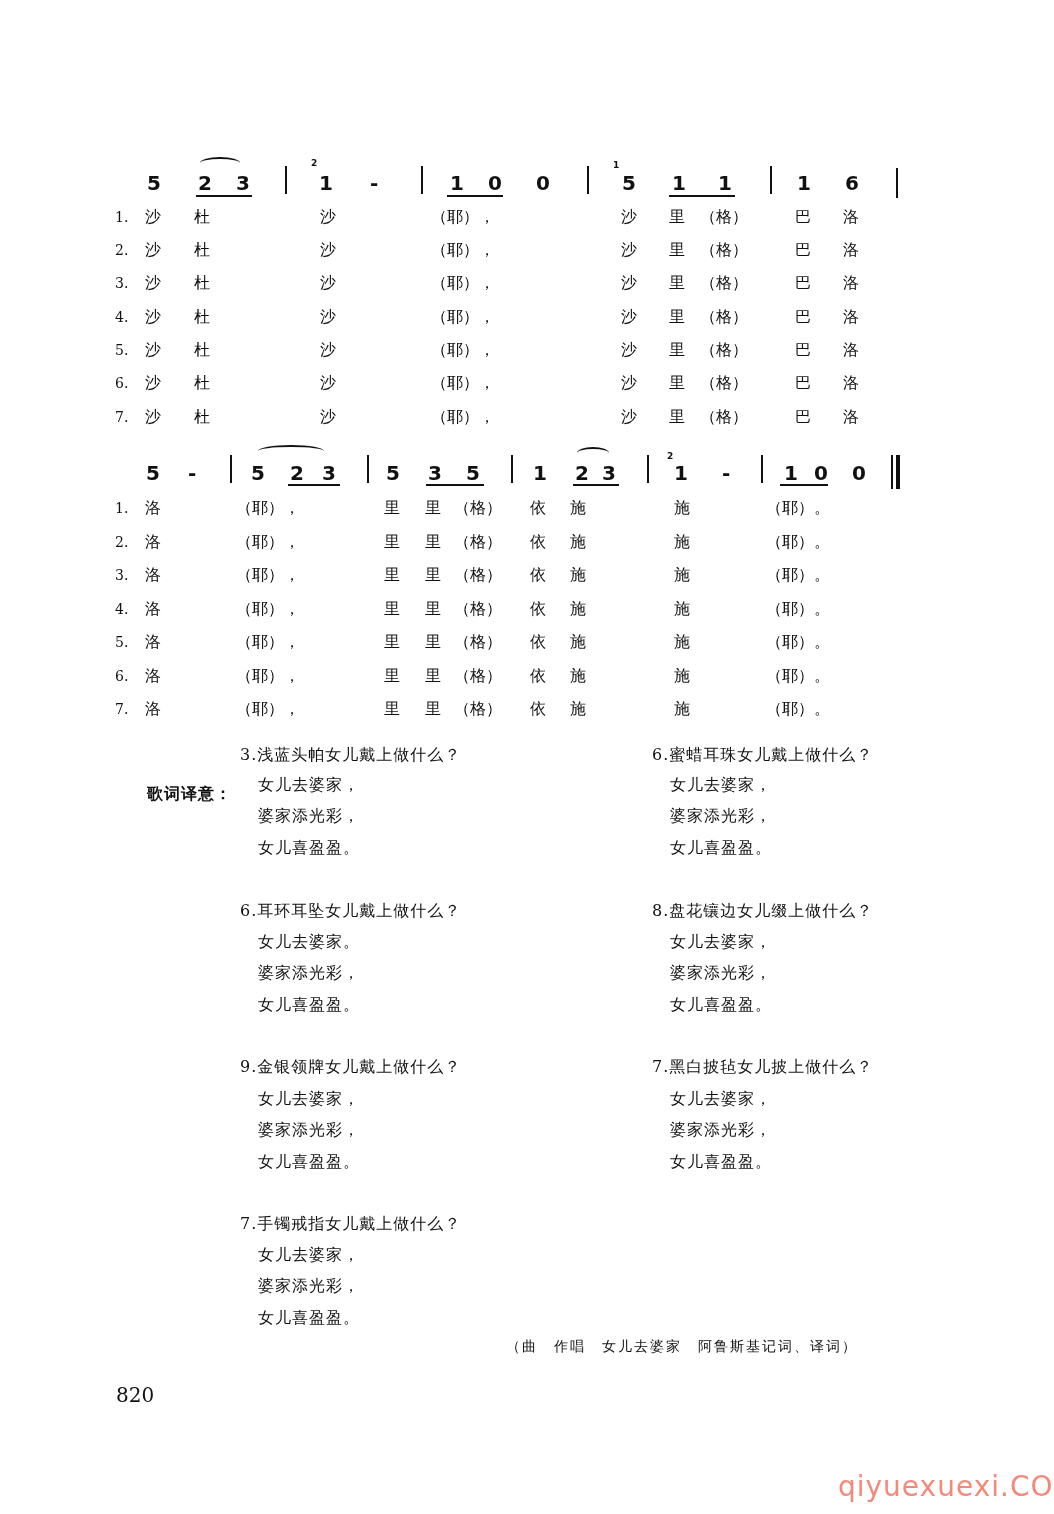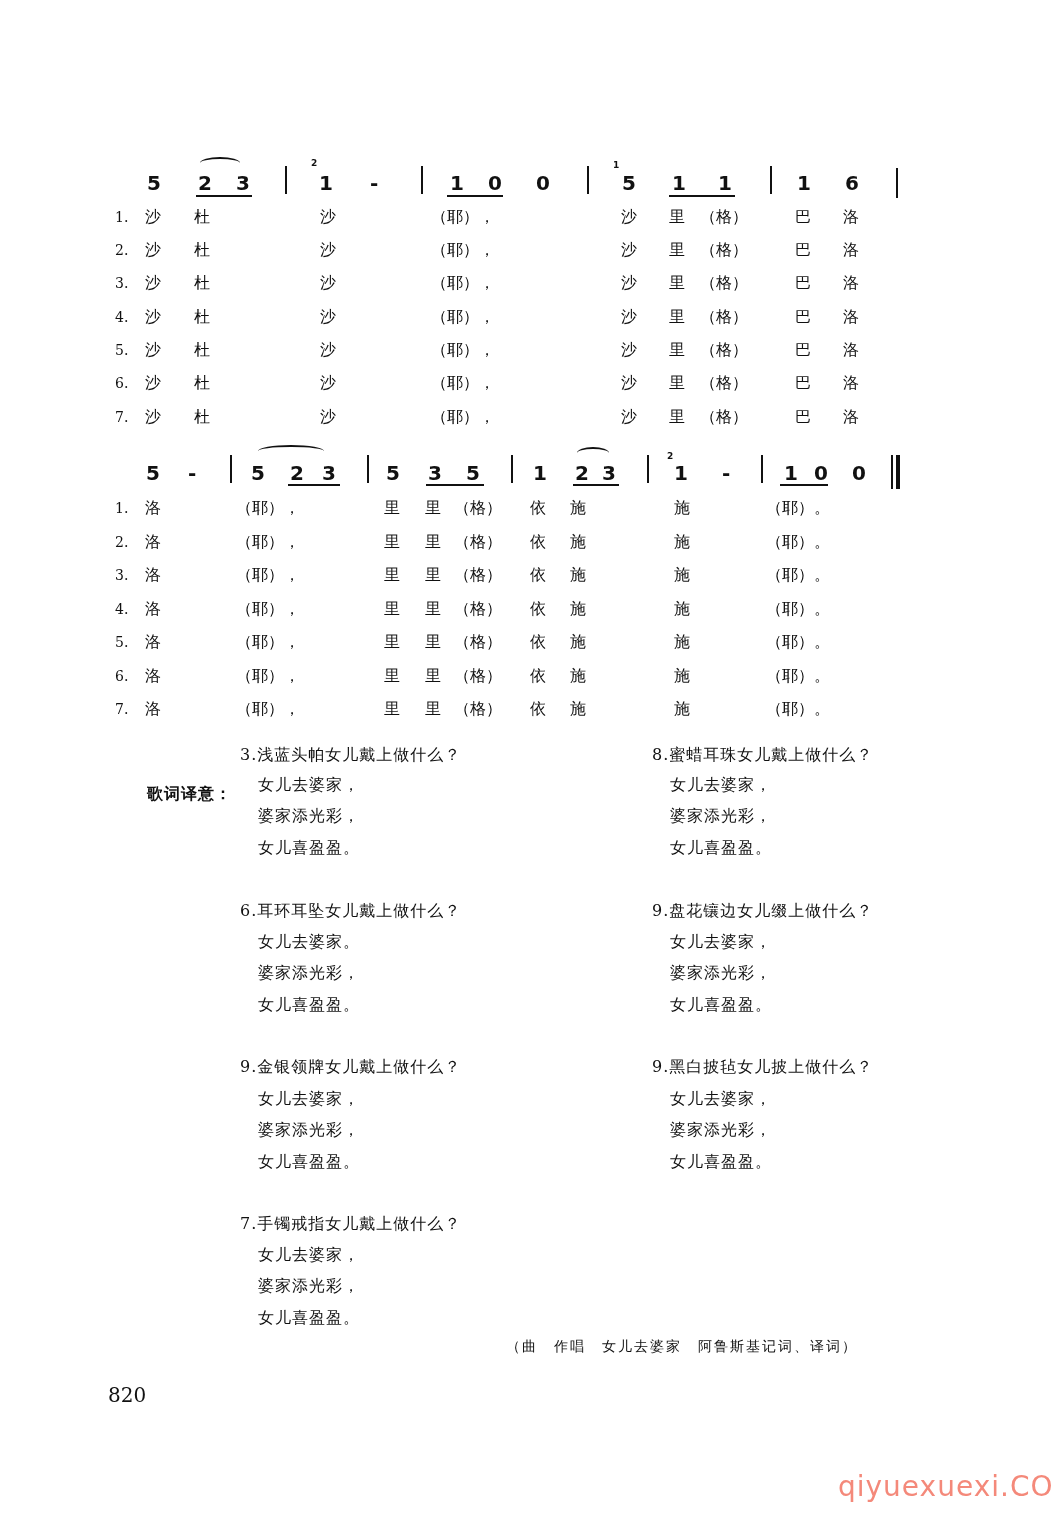--- a/index.html
+++ b/index.html
@@ -277,34 +277,34 @@
     <span class="tl" style="left:258px;top:1120px">婆家添光彩，</span>
     <span class="tl" style="left:258px;top:1152px">女儿喜盈盈。</span>
   </div>
   <div>
     <span class="tl" style="left:240px;top:1214px">7.手镯戒指女儿戴上做什么？</span>
     <span class="tl" style="left:258px;top:1245px">女儿去婆家，</span>
     <span class="tl" style="left:258px;top:1276px">婆家添光彩，</span>
     <span class="tl" style="left:258px;top:1308px">女儿喜盈盈。</span>
   </div>
   <div>
-    <span class="tl" style="left:652px;top:745px">8.蜜蜡耳珠女儿戴上做什么？</span>
+    <span class="tl" style="left:652px;top:745px">6.蜜蜡耳珠女儿戴上做什么？</span>
     <span class="tl" style="left:670px;top:775px">女儿去婆家，</span>
     <span class="tl" style="left:670px;top:806px">婆家添光彩，</span>
     <span class="tl" style="left:670px;top:838px">女儿喜盈盈。</span>
   </div>
   <div>
-    <span class="tl" style="left:652px;top:901px">9.盘花镶边女儿缀上做什么？</span>
+    <span class="tl" style="left:652px;top:901px">8.盘花镶边女儿缀上做什么？</span>
     <span class="tl" style="left:670px;top:932px">女儿去婆家，</span>
     <span class="tl" style="left:670px;top:963px">婆家添光彩，</span>
     <span class="tl" style="left:670px;top:995px">女儿喜盈盈。</span>
   </div>
   <div>
-    <span class="tl" style="left:652px;top:1057px">9.黑白披毡女儿披上做什么？</span>
+    <span class="tl" style="left:652px;top:1057px">7.黑白披毡女儿披上做什么？</span>
     <span class="tl" style="left:670px;top:1089px">女儿去婆家，</span>
     <span class="tl" style="left:670px;top:1120px">婆家添光彩，</span>
     <span class="tl" style="left:670px;top:1152px">女儿喜盈盈。</span>
   </div>
 </div>
 
 <span class="credit" style="left:506px;top:1338px">（曲　作唱　女儿去婆家　阿鲁斯基记词、译词）</span>
-<span class="pagenum" style="left:108px;top:1383px">820</span>
+<span class="pagenum" style="left:116px;top:1383px">820</span>
 <span class="wm" style="left:838px;top:1470px">qiyuexuexi.COM</span>
 
 </body></html>

